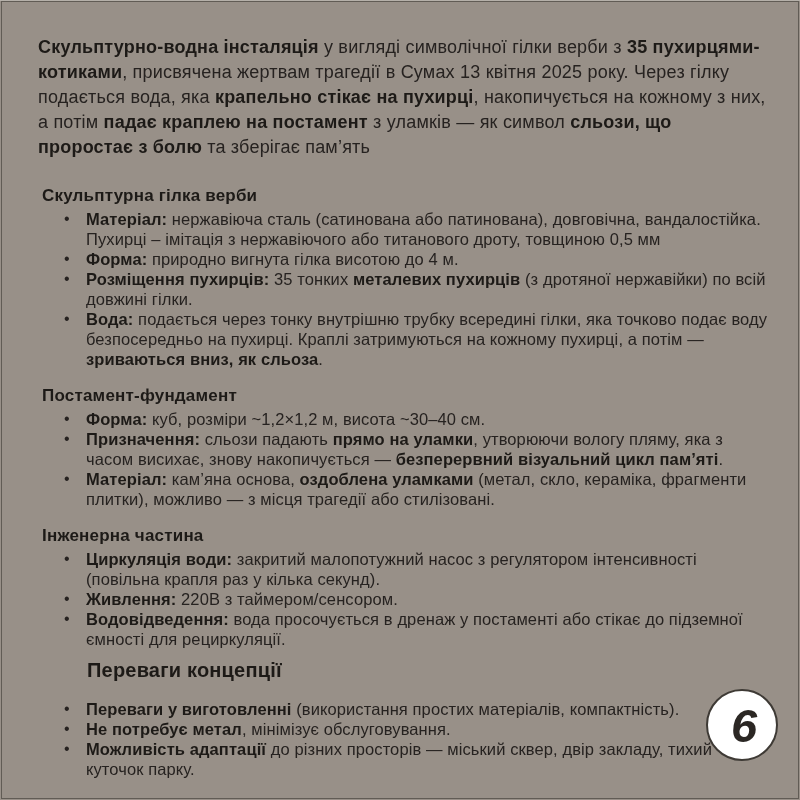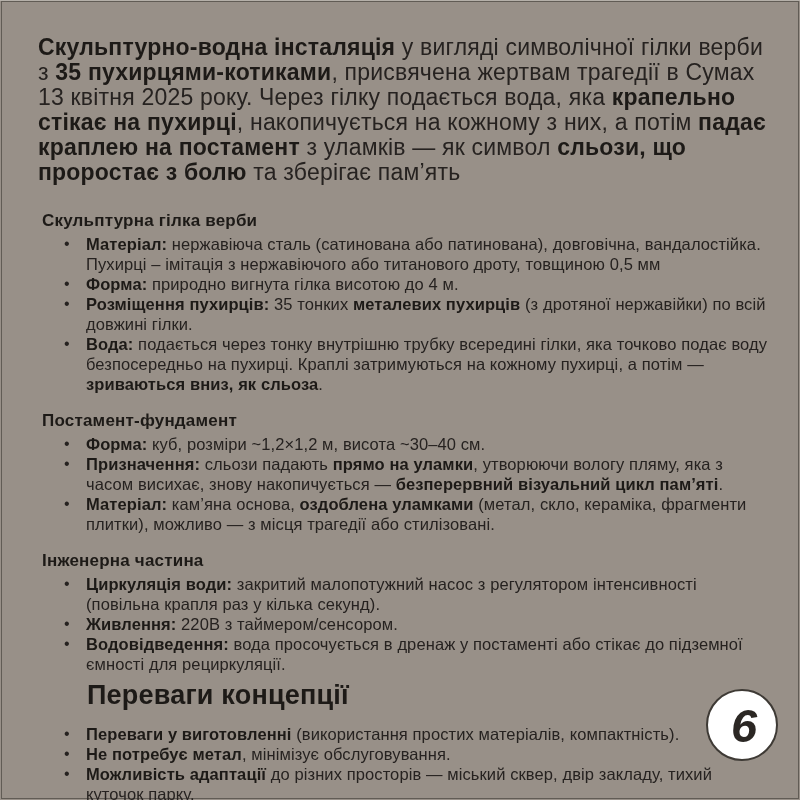--- a/index.html
+++ b/index.html
@@ -24,42 +24,42 @@
     box-sizing:border-box;
     background:var(--card-bg);
     border-top:1px solid var(--edge-light);
     outline:1px solid var(--edge-dark);
     outline-offset:-2px;
     color:var(--text);
   }
   .intro{
     margin:0;
     padding:34px 30px 0 38px;
-    font-size:23px;
+    font-size:18px;
     line-height:25px;
     letter-spacing:0.2px;
     color:var(--text);
   }
   .intro b{color:#1d1a17;}
   .sections{
     margin:0 26px 0 42px;
   }
   .section h2{
     margin:0;
     font-size:17px;
     line-height:21px;
     font-weight:bold;
     color:#1d1a17;
     letter-spacing:0.2px;
   }
   .section{margin-top:16px;}
   .section:first-child{margin-top:25px;}
   .section-advantages{margin-top:9px;}
   .section-advantages h2{
-    font-size:27px;
+    font-size:20px;
     line-height:24px;
     margin-left:45px;
     margin-bottom:17px;
   }
   ul.bullets{
     list-style:none;
     margin:3px 0 0 0;
     padding:0;
   }
   ul.bullets li{

